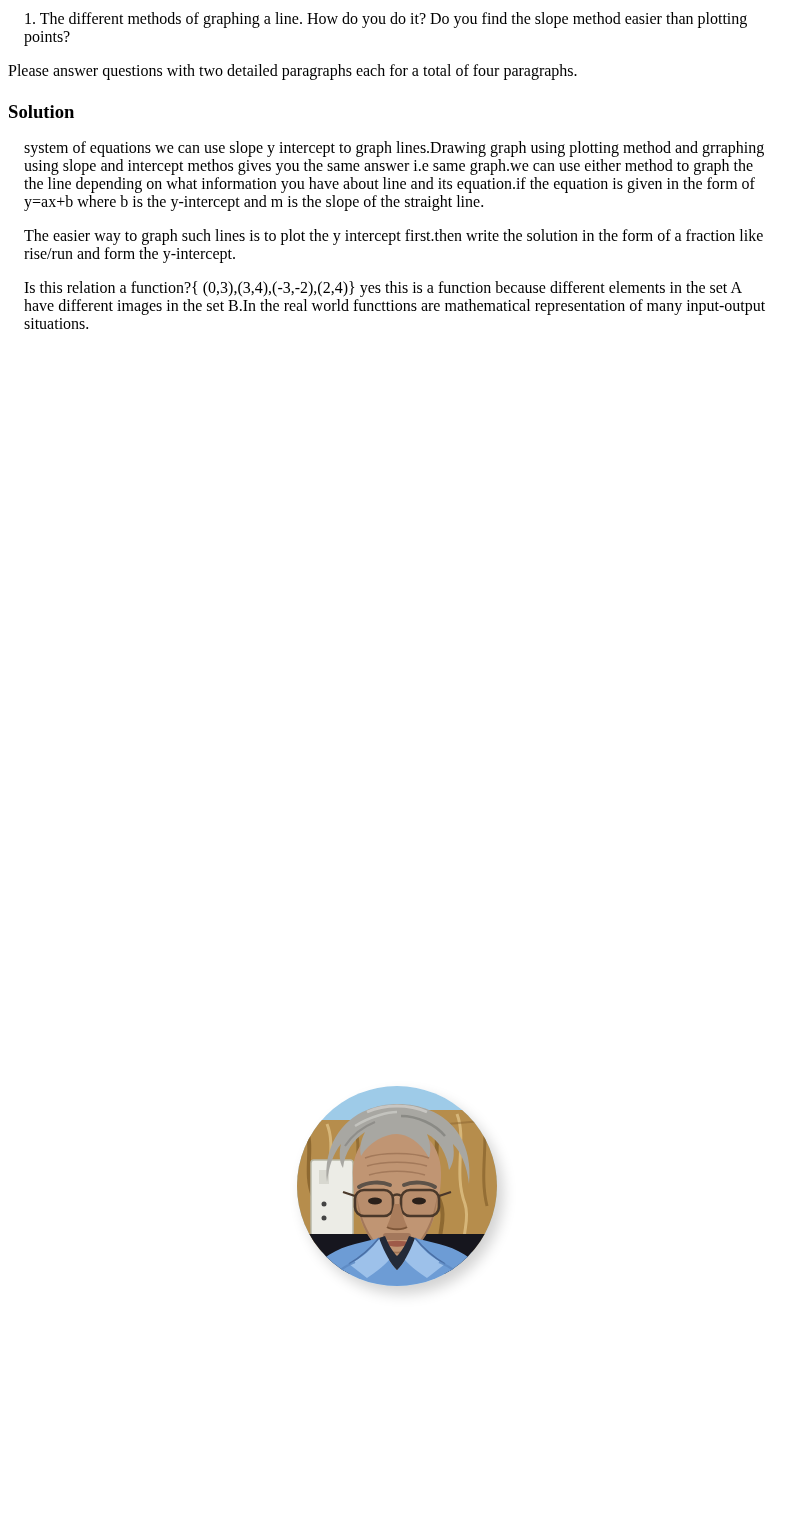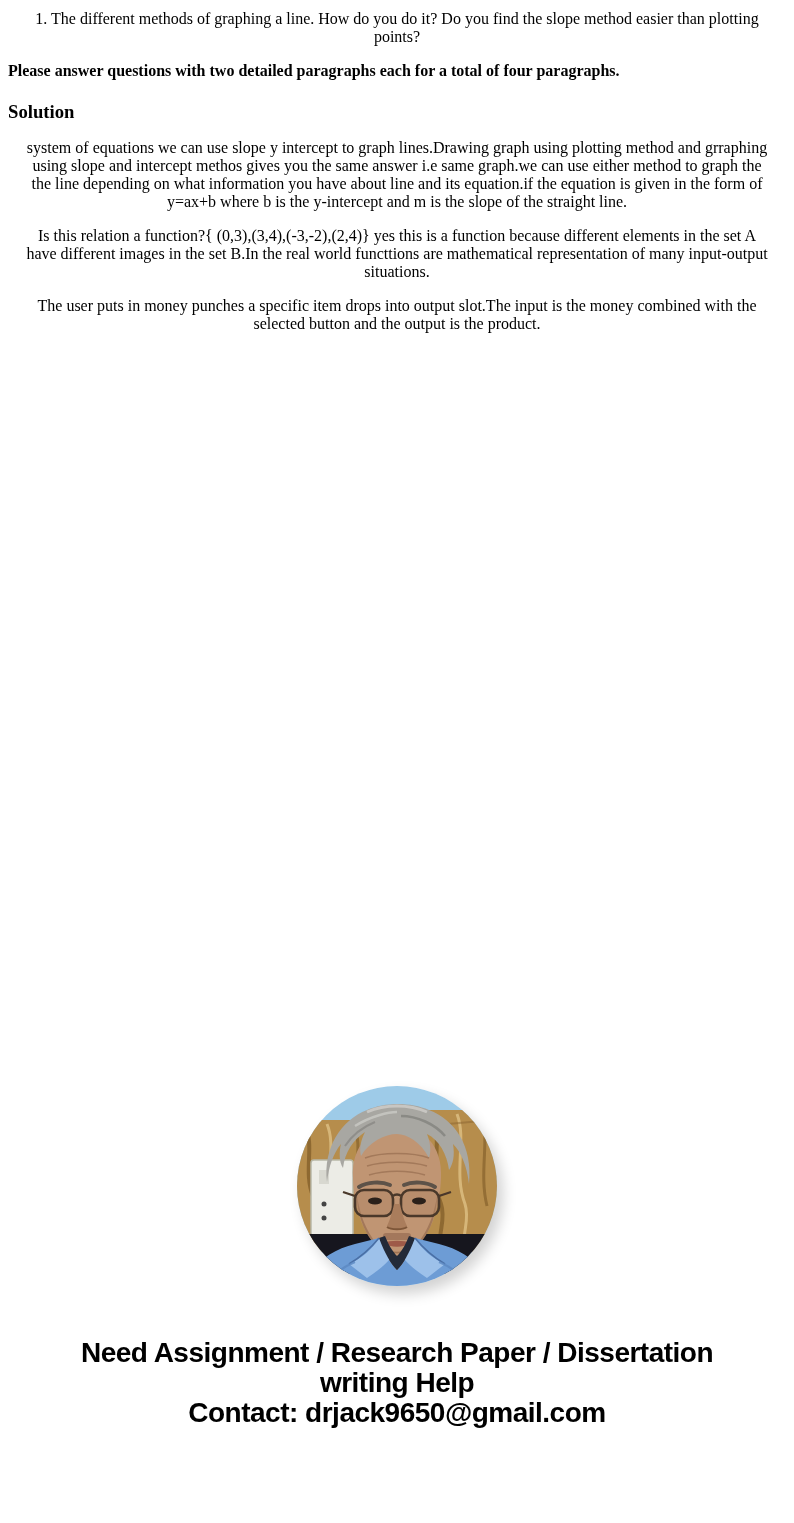--- a/index.html
+++ b/index.html
@@ -14,27 +14,26 @@
     background: #ffffff;
     box-sizing: border-box;
     padding: 2px 8px 0 8px;
     font-family: "Liberation Serif", "DejaVu Serif", serif;
     font-size: 16px;
     line-height: 18px;
     overflow: hidden;
   }
   .para {
     margin: 16px 16px;
-    text-align: center;
   }
   .para.first {
     margin-top: 8px;
   }
   .instruction {
-    font-weight: bold;
+    font-weight: normal;
     margin: 16px 0;
   }
   .solution-heading {
     font-size: 18.7px;
     font-weight: bold;
     margin: 21px 0 9px 0;
     line-height: 22px;
   }
   .avatar-wrap {
     margin-top: 753px;
@@ -67,24 +66,24 @@
 
   <p class="para first">1. The different methods of graphing a line. How do you do it? Do you find the slope method easier than plotting points?</p>
 
 
   <p class="instruction">Please answer questions with two detailed paragraphs each for a total of four paragraphs.</p>
 
   <div class="solution-heading">Solution</div>
 
   <p class="para">system of equations we can use slope y intercept to graph lines.Drawing graph using plotting method and grraphing using slope and intercept methos gives you the same answer i.e same graph.we can use either method to graph the the line depending on what information you have about line and its equation.if the equation is given in the form of y=ax+b where b is the y-intercept and m is the slope of the straight line.</p>
 
+  <p class="para">The easier way to graph such lines is to plot the y intercept first.then write the solution in the form of a fraction like rise/run and form the y-intercept.</p>
 
   <p class="para">Is this relation a function?{ (0,3),(3,4),(-3,-2),(2,4)} yes this is a function because different elements in the set A have different images in the set B.In the real world functtions are mathematical representation of many input-output situations.</p>
 
-  <p class="para">The user puts in money punches a specific item drops into output slot.The input is the money combined with the selected button and the output is the product.</p>
 
   <div class="avatar-wrap">
     <span class="avatar-circle">
       <svg width="200" height="200" viewBox="0 0 200 200">
 
         <rect x="0" y="0" width="200" height="200" fill="#9ecbe8"></rect>
 
         <g>
           <rect x="0" y="34" width="78" height="132" fill="#b68d4c"></rect>
           <rect x="124" y="24" width="76" height="142" fill="#b68d4c"></rect>
@@ -157,19 +156,14 @@
           <path d="M82,152 C88,168 94,178 100,184 C106,178 112,168 118,152 L112,150 C108,160 104,166 100,170 C96,166 92,160 88,150 Z" fill="#232a38"></path>
           <path d="M52,178 C62,172 74,162 82,152" stroke="#4a6fa5" stroke-width="1.6" fill="none"></path>
           <path d="M148,178 C138,172 126,162 118,152" stroke="#4a6fa5" stroke-width="1.6" fill="none"></path>
           <path d="M30,200 C36,188 48,180 58,176" stroke="#5b88c2" stroke-width="2" fill="none" opacity="0.8"></path>
           <path d="M170,200 C164,188 152,180 142,176" stroke="#5b88c2" stroke-width="2" fill="none" opacity="0.8"></path>
         </g>
       </svg>
     </span>
   </div>
 
-  <div class="footer">
-    <div>Need Assignment / Research Paper / Dissertation</div>
-    <div>writing Help</div>
-    <div>Contact: drjack9650@gmail.com</div>
-  </div>
 
 </div>
 
 </body></html>

